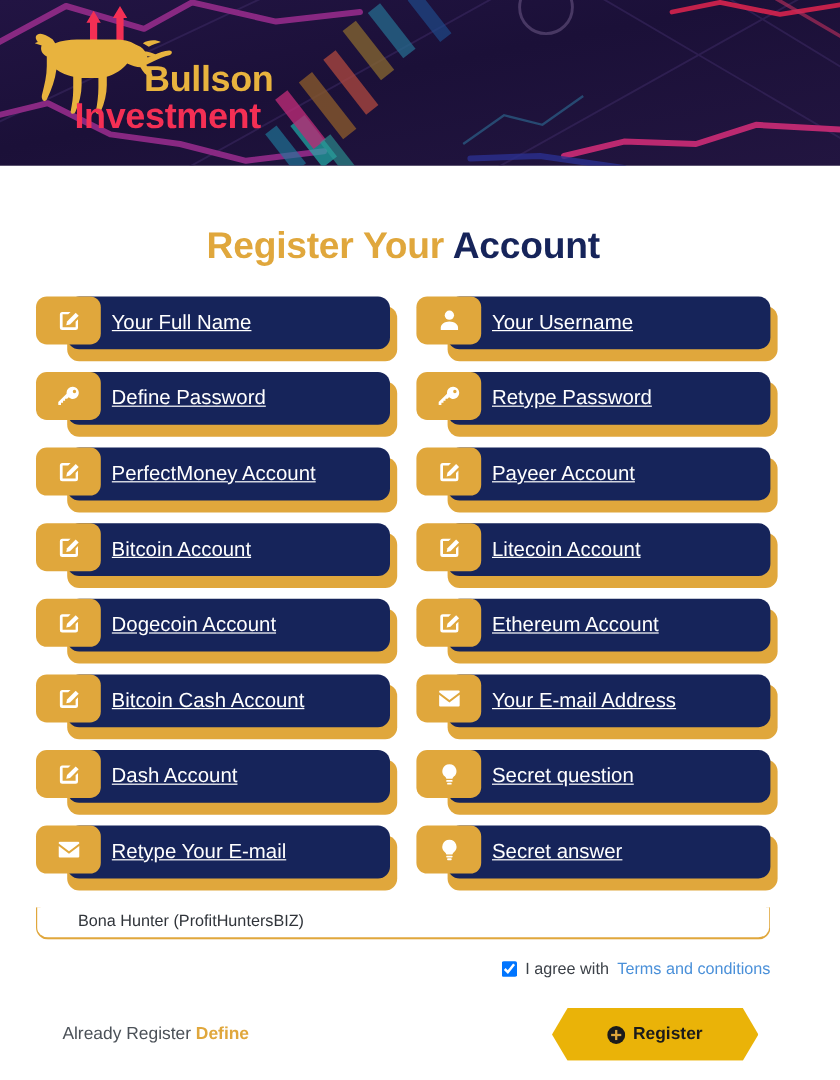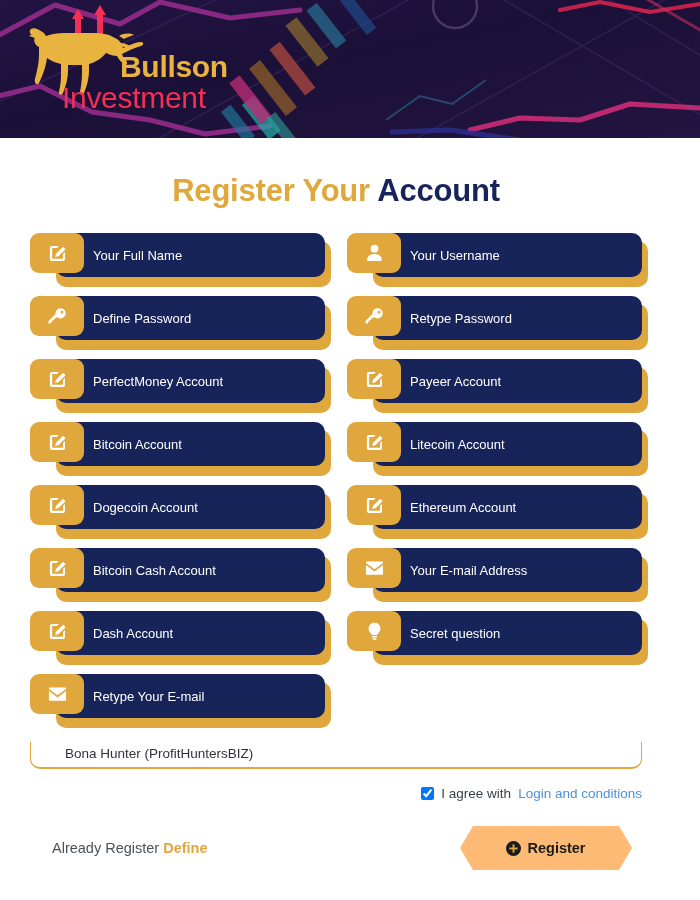--- a/index.html
+++ b/index.html
@@ -39,31 +39,31 @@
   }
   .brand-line1 {
     display: block;
     font-size: 30px; font-weight: bold;
     color: #e8b33e;
     letter-spacing: -0.3px;
     margin-left: 58px;
   }
   .brand-line2 {
     display: block;
-    font-size: 30px; font-weight: normal;
+    font-size: 30px; font-weight: bold;
     color: #f42f54;
     letter-spacing: -0.3px;
     margin-top: 2px;
   }
 
   
   .main {
     position: relative;
     width: 672px;
-    padding: 2px 30px;
+    padding: 16px 30px;
   }
   .page-title {
     text-align: center;
     font-size: 31px;
     font-weight: bold;
     margin: 0;
     padding: 33px 0 24px 0;
     letter-spacing: -0.2px;
   }
   .t-gold { color: #e0a73c; }
@@ -93,24 +93,25 @@
     left: 26px; top: 0;
     right: 0; height: 44px;
     background: #16245a;
     border-radius: 10px;
     display: flex; align-items: center;
   }
   .field-input {
     width: 100%;
     background: transparent;
     border: 0; outline: none;
-    color: #0ea5e9;
+    color: #ffffff;
     font-family: "Liberation Sans", sans-serif;
-    font-size: 13px;
+    font-size: 17px;
     padding: 0 14px 0 37px;
+    text-decoration: underline;
   }
   .field-input::placeholder { color: #ffffff; opacity: 1; }
   .field-icon {
     position: absolute;
     left: 0; top: 0;
     width: 54px; height: 40px;
     background: #e0a73c;
     border-radius: 9px;
     display: flex; align-items: center; justify-content: center;
     z-index: 3;
@@ -159,21 +160,21 @@
   }
   .already {
     font-size: 14.5px;
     color: #4b5158;
   }
   .already b { color: #e0a73c; }
 
   .register-btn {
     position: relative;
     width: 172px; height: 44px;
-    background: #fdba74;
+    background: #eab308;
     border: 0;
     color: #1b1b1b;
     font-family: "Liberation Sans", sans-serif;
     font-size: 14.5px;
     font-weight: bold;
     cursor: pointer;
     display: flex; align-items: center; justify-content: center;
     gap: 6px;
     clip-path: polygon(13px 0, calc(100% - 13px) 0, 100% 50%, calc(100% - 13px) 100%, 13px 100%, 0 50%);
     margin-right: 10px;
@@ -472,30 +473,43 @@
         <div class="field-box">
           <input class="field-input" type="text" placeholder="Retype Your E-mail" style="">
         </div>
         <div class="field-icon">
           <svg width="19" height="15" viewBox="0 0 20 15">
             <path d="M1 1.6 10 8.4 19 1.6V1a.9.9 0 0 0-.9-.9H1.9A.9.9 0 0 0 1 1z" fill="white"></path>
             <path d="M19 3.8 10 10.6 1 3.8v9.3a.9.9 0 0 0 .9.9h16.2a.9.9 0 0 0 .9-.9z" fill="white"></path>
           </svg>
         </div>
       </div>
+      <div class="field">
+        <div class="field-shadow"></div>
+        <div class="field-box">
+          <input class="field-input" type="text" placeholder="Secret answer" style="">
+        </div>
+        <div class="field-icon">
+          <svg width="17" height="19" viewBox="0 0 18 20">
+            <path d="M9 .8a6.2 6.2 0 0 0-3.7 11.2c.6.5.9 1.1 1 1.7h5.4c.1-.6.4-1.2 1-1.7A6.2 6.2 0 0 0 9 .8z" fill="white"></path>
+            <rect x="6.2" y="14.8" width="5.6" height="1.6" rx="0.6" fill="white"></rect>
+            <rect x="7" y="17.2" width="4" height="1.6" rx="0.6" fill="white"></rect>
+          </svg>
+        </div>
+      </div>
     </div>
 
   <div class="sponsor-row">
     <input class="sponsor-field" type="text" value="Bona Hunter (ProfitHuntersBIZ)" style="">
   </div>
 
   <div class="agree-row">
     <input type="checkbox" checked="" style="">
     <span>I agree with</span>
-    <a href="#" class="agree-link">Login and conditions</a>
+    <a href="#" class="agree-link">Terms and conditions</a>
   </div>
 
   <div class="footer-row">
     <div class="already">
       <span>Already Register</span>
       <b>Define</b>
     </div>
     <button class="register-btn">
       <svg width="15" height="15" viewBox="0 0 16 16">
         <circle cx="8" cy="8" r="8" fill="#1b1b1b"></circle>

